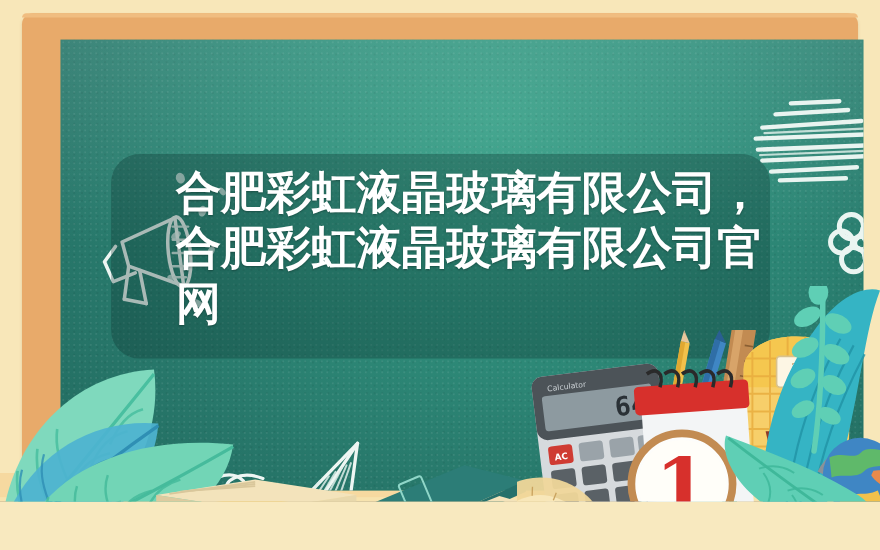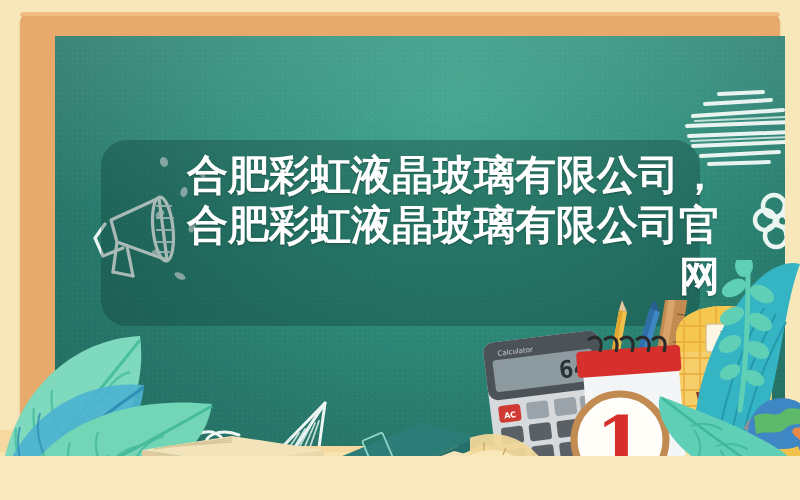--- a/index.html
+++ b/index.html
@@ -2,21 +2,21 @@
 <html><head>
 <meta charset="utf-8">
 <title>Banner</title>
 <style>
   html,body{margin:0;padding:0;}
   body{
     width:800px;height:500px;overflow:hidden;
     font-family:"DejaVu Sans","Liberation Sans",sans-serif;
     background:#f8e9bf;
   }
-  #stage{position:relative;width:800px;height:456px;overflow:hidden;background:#737373;text-align:right;}
+  #stage{position:relative;width:800px;height:456px;overflow:hidden;background:#737373;}
 
   
   .band{position:absolute;left:0;width:800px;}
   .band-cream{top:0;height:440px;background:#f8e7b9;}
   .band-desk{top:430px;height:26px;background:#f6d9a0;}
   .band-desk2{top:452px;height:16px;background:#f7e3ae;}
   .band-pink{top:462px;height:38px;background:#d8a9c8;}
 
   
   .board-frame{

